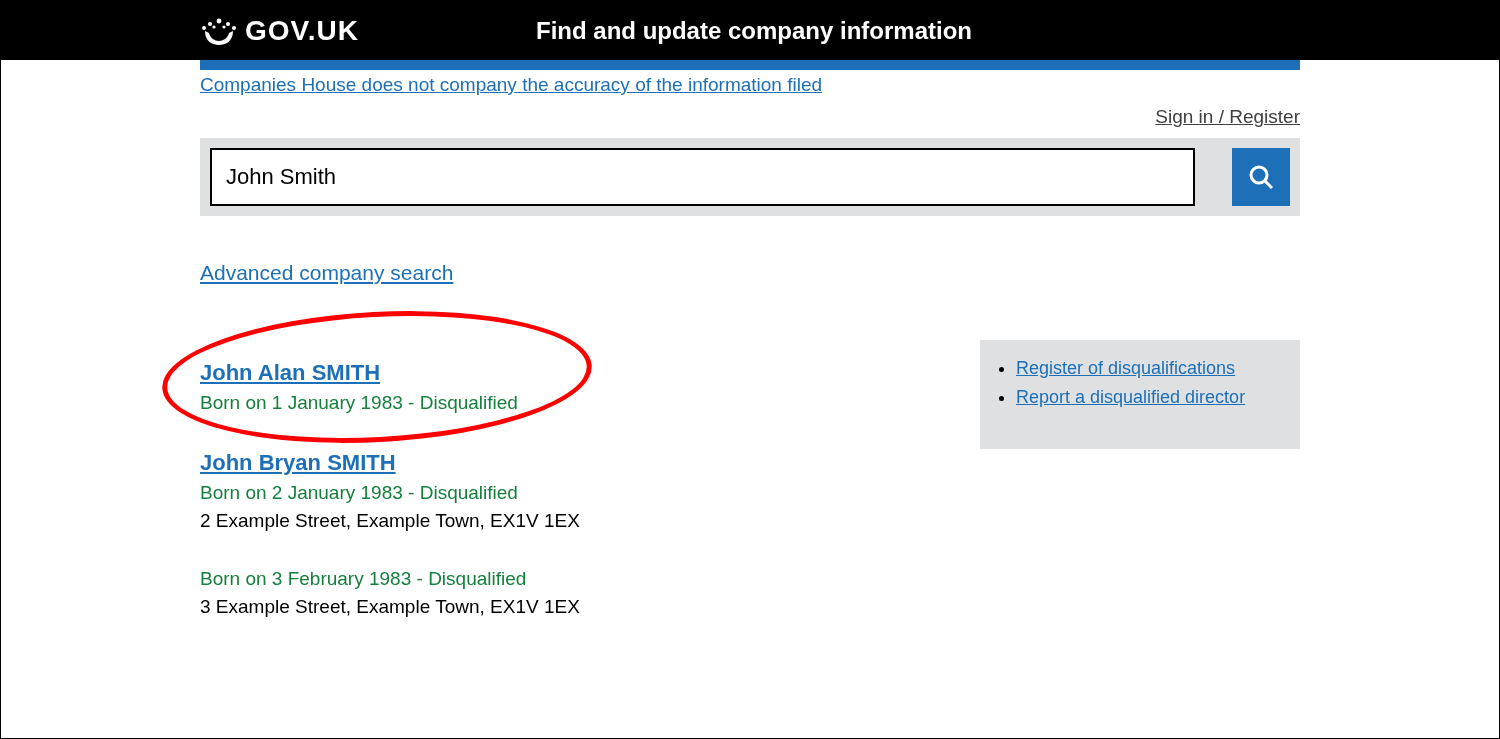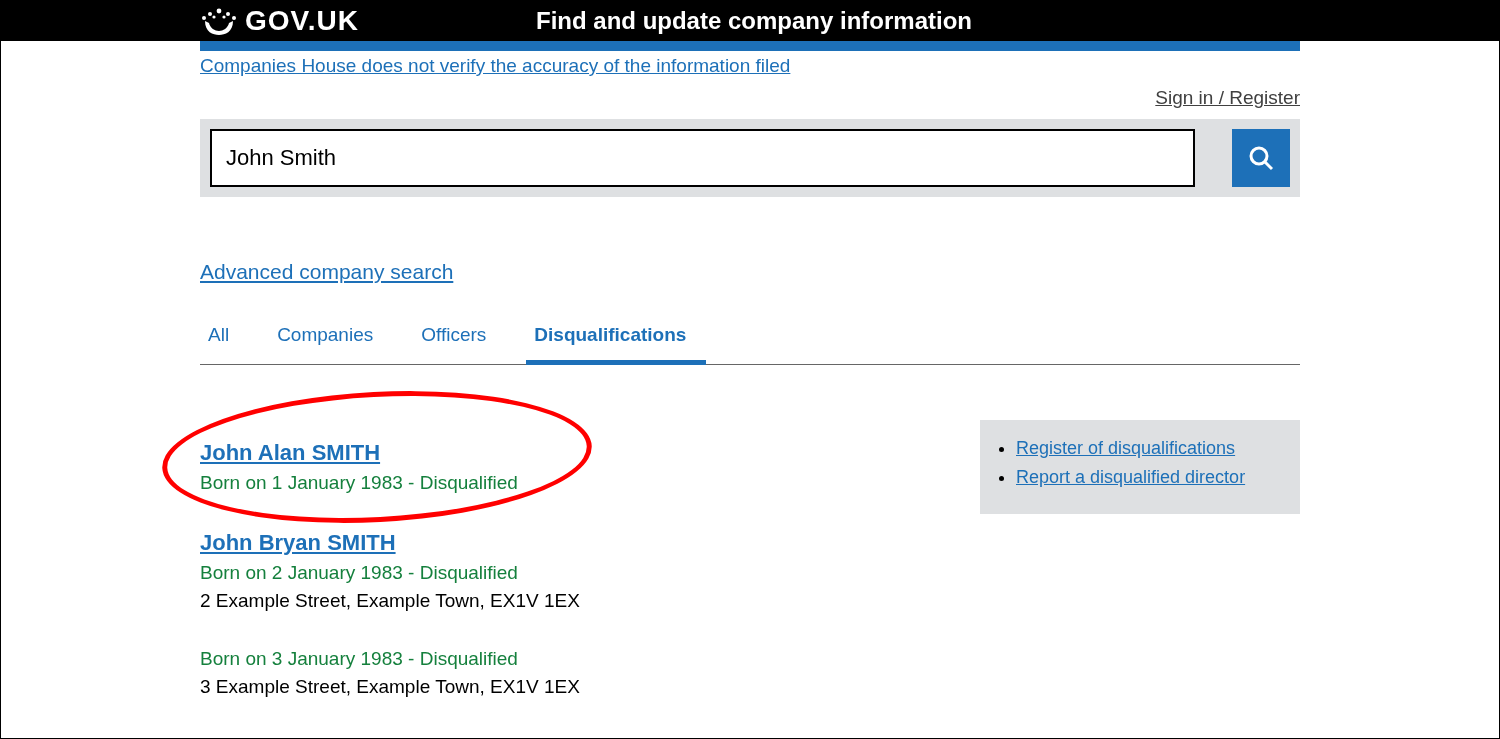--- a/index.html
+++ b/index.html
@@ -8,21 +8,21 @@
     font-family: Arial, Helvetica, sans-serif;
     background: #fff;
     border: 1px solid #000;
     width: 1500px;
     height: 739px;
     overflow: hidden;
   }
   .topbar {
     background: #000;
     color: #fff;
-    height: 40px;
+    height: 59px;
     display: flex;
     align-items: center;
     position: relative;
   }
   .govuk-logo {
     display: flex;
     align-items: center;
     position: absolute;
     left: 200px;
     gap: 8px;
@@ -90,21 +90,21 @@
     align-items: center;
     justify-content: center;
     cursor: pointer;
   }
   .search-button svg { display: block; }
   .advanced-link {
     display: inline-block;
     color: #1d70b8;
     text-decoration: underline;
     font-size: 21px;
-    margin-top: 63px;
+    margin-top: 45px;
   }
   .tabs {
     display: flex;
     border-bottom: 1px solid #666;
     margin-top: 30px;
     gap: 0;
   }
   .tab {
     padding: 10px 20px 14px 8px;
     margin-right: 20px;
@@ -138,21 +138,21 @@
   .result-addr {
     font-size: 19px;
     margin-top: 6px;
   }
   .sidebar-col {
     width: 320px;
     margin-left: 30px;
   }
   .sidebar-box {
     background: #dee0e2;
-    padding: 18px 18px 18px 10px;
+    padding: 18px 18px 33px 10px;
   }
   .sidebar-box ul { margin: 0; padding-left: 26px; }
   .sidebar-box li { margin-bottom: 8px; font-size: 18px; }
   .sidebar-box a { color: #1d70b8; text-decoration: underline; }
   .red-circle {
     position: absolute;
     border: 5px solid #f00;
     border-radius: 50%;
     width: 430px;
     height: 130px;
@@ -179,64 +179,58 @@
         <path d="M4 15 C4 26 12 29 18 29 C24 29 32 26 32 15 L28 17 C27 22 22 25 18 25 C14 25 9 22 8 17 Z"></path>
       </svg>
     </span>
     <span class="govuk-text">GOV.UK</span>
   </div>
   <div class="service-name">Find and update company information</div>
 </div>
 
 <div class="content">
   <div class="blue-bar"></div>
-  <a href="#" class="verify-link">Companies House does not verify the accuracy of the information filed</a>
+  <a href="#" class="verify-link">Companies House does not company the accuracy of the information filed</a>
 
   <div class="signin-row">
     <a href="#" class="signin-link">Sign in / Register</a>
   </div>
 
   <div class="search-block">
     <input class="search-input" type="text" value="John Smith" style="">
     <button class="search-button">
       <span>
         <svg width="26" height="26" viewBox="0 0 26 26" fill="none" stroke="#fff" stroke-width="3">
           <circle cx="11" cy="11" r="8"></circle>
           <line x1="17" y1="17" x2="24" y2="24"></line>
         </svg>
       </span>
     </button>
   </div>
 
   <a href="#" class="advanced-link">Advanced company search</a>
 
-  <div class="tabs">
-    <div class="tab">All</div>
-    <div class="tab">Companies</div>
-    <div class="tab">Officers</div>
-    <div class="tab active">Disqualifications</div>
-  </div>
 
   <div class="results-row">
     <div class="results-col">
       <div class="red-circle"></div>
 
       <div class="result-item">
         <a href="#" class="result-name">John Alan SMITH</a>
         <div class="result-meta">Born on 1 January 1983 - Disqualified</div>
       </div>
 
       <div class="result-item">
         <a href="#" class="result-name">John Bryan SMITH</a>
         <div class="result-meta">Born on 2 January 1983 - Disqualified</div>
         <div class="result-addr">2 Example Street, Example Town, EX1V 1EX</div>
       </div>
 
       <div class="result-item">
-        <div class="result-meta">Born on 3 January 1983 - Disqualified</div>
+        <div class="result-meta">Born on 3 February 1983 - Disqualified</div>
         <div class="result-addr">3 Example Street, Example Town, EX1V 1EX</div>
       </div>
     </div>
 
     <div class="sidebar-col">
       <div class="sidebar-box">
         <ul>
           <li>
             <a href="#">Register of disqualifications</a>
           </li>

